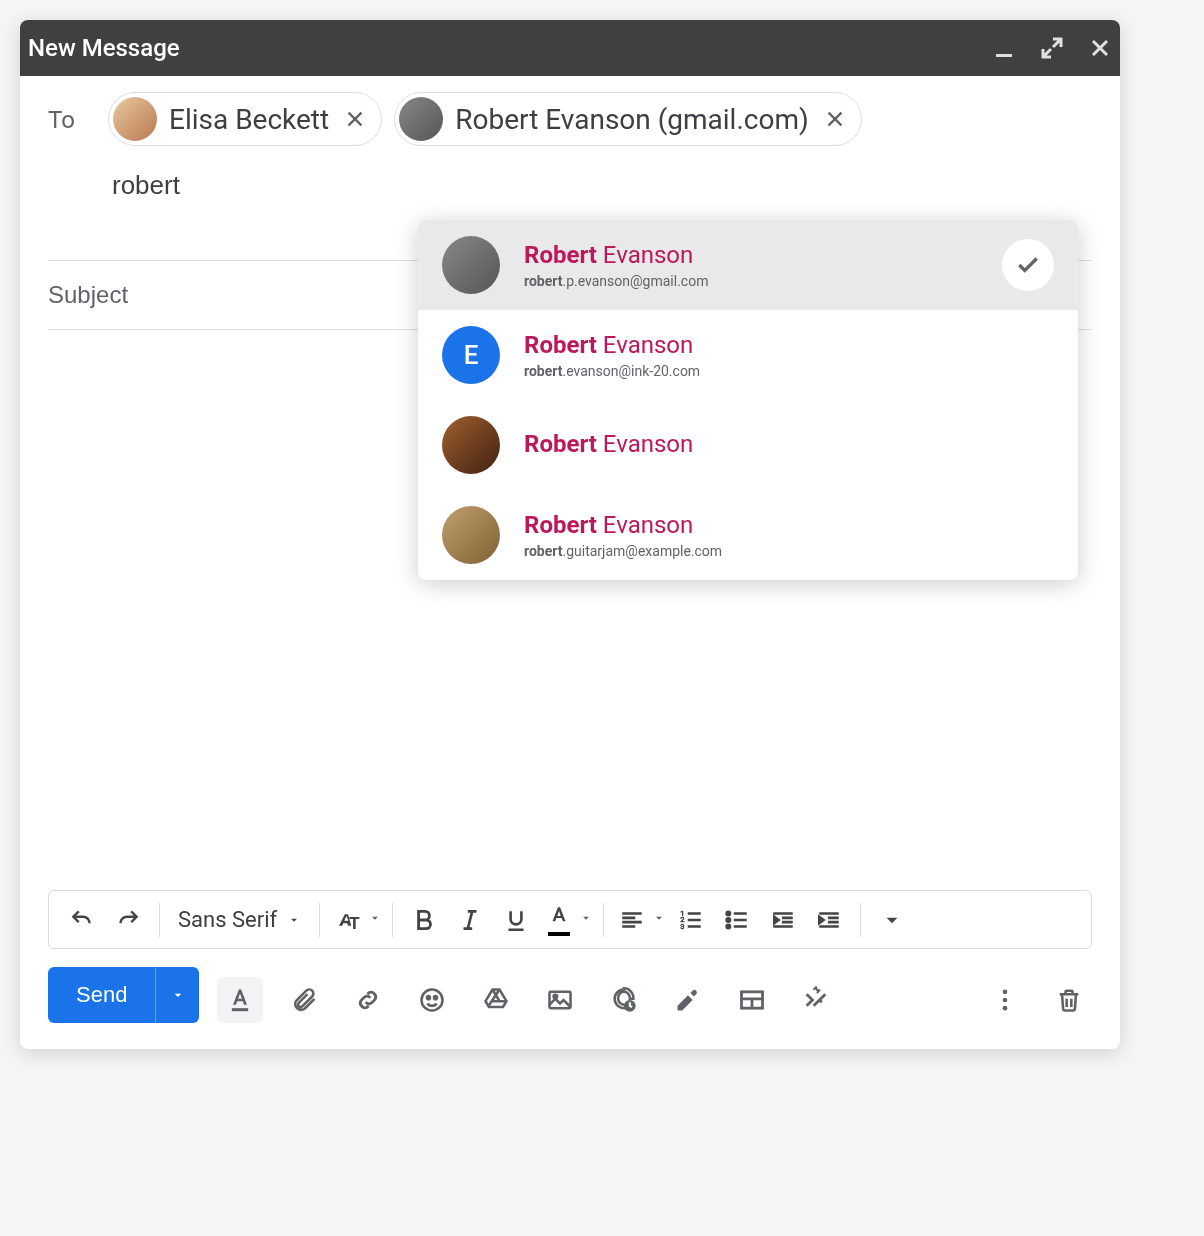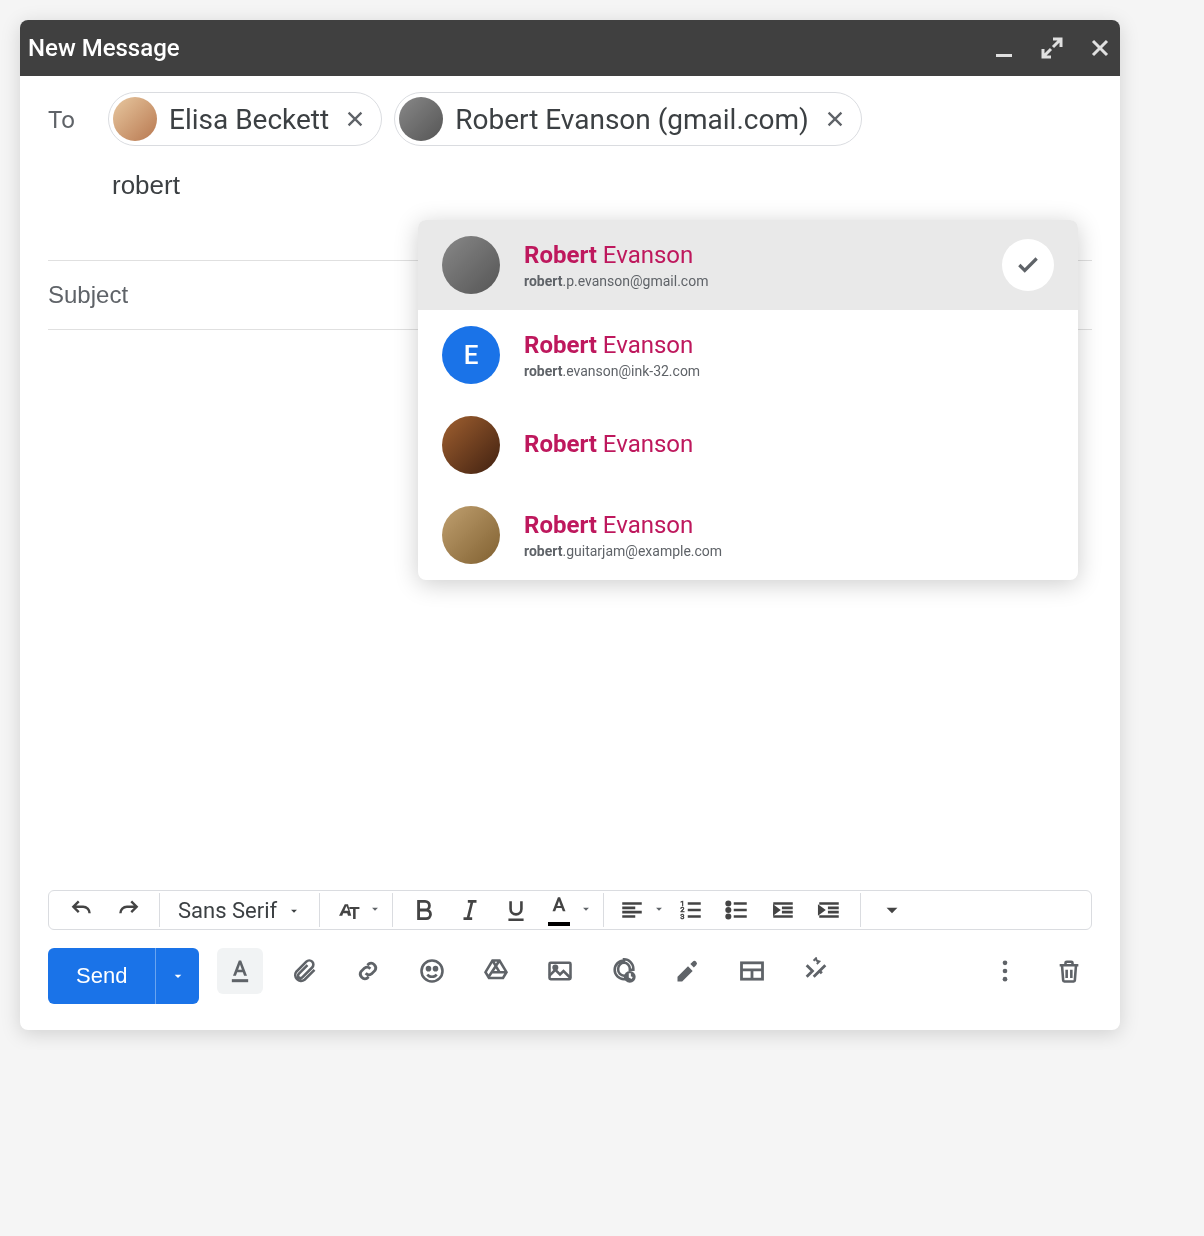--- a/index.html
+++ b/index.html
@@ -169,21 +169,21 @@
     display: flex; align-items: center; justify-content: center;
     color: #5f6368;
   }
   .ac-check svg { width: 26px; height: 26px; }
 
   
   .format-toolbar {
     margin: 0 28px 18px 28px;
     border: 1px solid #dadce0;
     border-radius: 6px;
-    height: 40px;
+    height: 59px;
     display: flex;
     align-items: center;
     padding: 0 12px;
     gap: 4px;
     color: #444;
   }
   .fbtn {
     width: 42px; height: 42px;
     display: flex; align-items: center; justify-content: center;
     border-radius: 4px;
@@ -211,21 +211,21 @@
   .text-color-swatch {
     display: flex; flex-direction: column; align-items: center;
   }
   .text-color-swatch .under {
     width: 22px; height: 4px; background: #000; margin-top: 2px;
   }
 
   
   .action-bar {
     display: flex;
-    align-items: flex-start;
+    align-items: flex-end;
     padding: 0 28px 26px 28px;
     gap: 18px;
   }
   .send-group {
     display: flex;
     border-radius: 6px;
     overflow: hidden;
   }
   .send-btn {
     background: #1a73e8;
@@ -352,21 +352,21 @@
 
     <div class="ac-item">
       <div class="ac-avatar av-letter">
           <span>E</span>
         </div>
       <div class="ac-text">
         <div class="ac-name">
           <span class="bold">Robert</span><span> Evanson</span>
         </div>
         <div class="ac-email">
-          <span></span><span class="bold">robert</span><span>.evanson@ink-32.com</span>
+          <span></span><span class="bold">robert</span><span>.evanson@ink-20.com</span>
         </div>
       </div>
     </div>
 
     <div class="ac-item">
       <div class="ac-avatar av-robert3"></div>
       <div class="ac-text">
         <div class="ac-name">
           <span class="bold">Robert</span><span> Evanson</span>
         </div>

